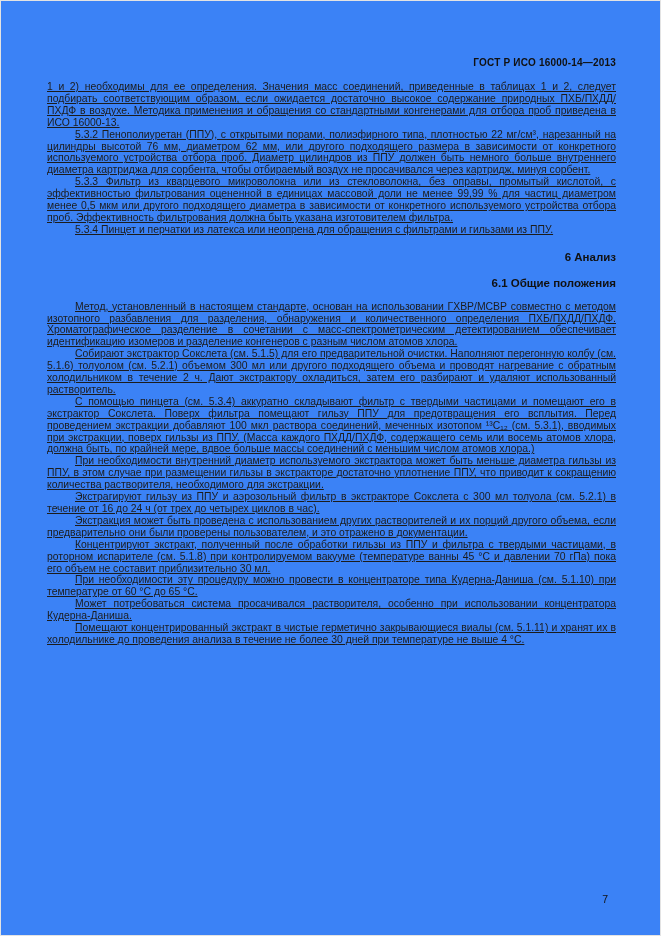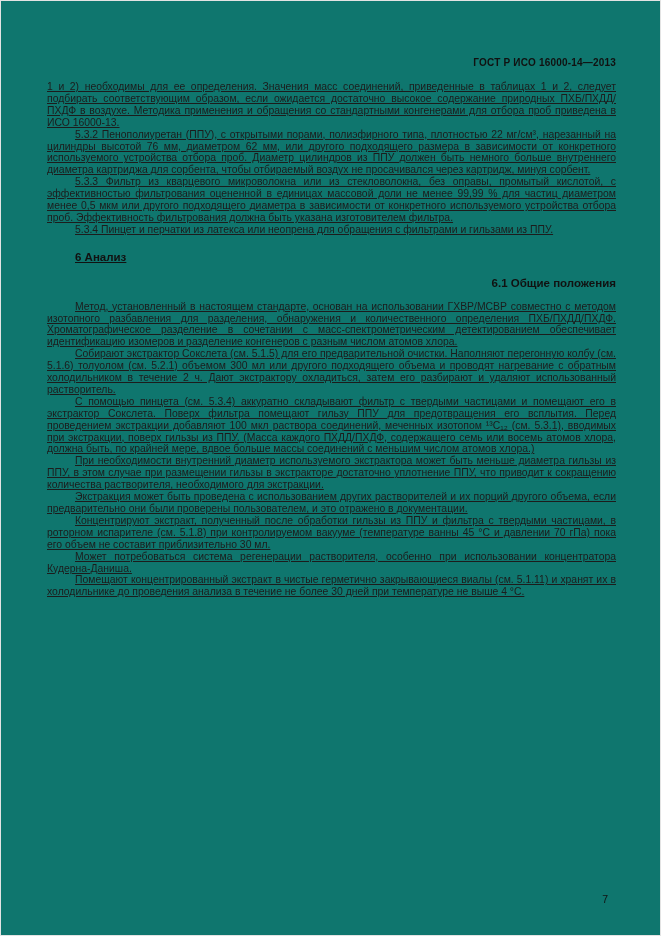--- a/index.html
+++ b/index.html
@@ -5,21 +5,21 @@
   html, body {
     margin: 0;
     padding: 0;
     background: #ffffff;
   }
   .page {
     position: relative;
     width: 661px;
     height: 936px;
     box-sizing: border-box;
-    background: #0f766e;
+    background: #3b82f6;
     border: 1px solid #e3e3e3;
     padding: 56px 44px 0 46px;
     font-family: "Liberation Sans", sans-serif;
     color: #1c1c1c;
     overflow: hidden;
   }
   .doc-header {
     text-align: right;
     font-size: 10px;
     font-weight: bold;
@@ -36,24 +36,23 @@
     margin: 0;
     text-indent: 28px;
     text-decoration: underline;
   }
   .body-text p.cont {
     text-indent: 0;
   }
   .sec-h1 {
     font-size: 11.5px;
     font-weight: bold;
-    margin: 16px 0 13px 28px;
-    text-align: left;
+    margin: 16px 0 13px 36px;
+    text-align: right;
     color: #111;
-    text-decoration: underline;
   }
   .sec-h2 {
     font-size: 11.5px;
     font-weight: bold;
     margin: 14px 0 11px 28px;
     text-align: right;
     color: #111;
   }
   .page-number {
     position: absolute;
@@ -80,22 +79,24 @@
     <div class="sec-h1">6 Анализ</div>
 
     <div class="sec-h2">6.1 Общие положения</div>
 
     <p>Метод, установленный в настоящем стандарте, основан на использовании ГХВР/МСВР совместно с методом изотопного разбавления для разделения, обнаружения и количественного определения ПХБ/ПХДД/ПХДФ. Хроматографическое разделение в сочетании с масс-спектрометрическим детектированием обеспечивает идентификацию изомеров и разделение конгенеров с разным числом атомов хлора.</p>
 
 
     <p>Собирают экстрактор Сокслета (см. 5.1.5) для его предварительной очистки. Наполняют перегонную колбу (см. 5.1.6) толуолом (см. 5.2.1) объемом 300 мл или другого подходящего объема и проводят нагревание с обратным холодильником в течение 2 ч. Дают экстрактору охладиться, затем его разбирают и удаляют использованный растворитель.</p>
     <p>С помощью пинцета (см. 5.3.4) аккуратно складывают фильтр с твердыми частицами и помещают его в экстрактор Сокслета. Поверх фильтра помещают гильзу ППУ для предотвращения его всплытия. Перед проведением экстракции добавляют 100 мкл раствора соединений, меченных изотопом ¹³C₁₂ (см. 5.3.1), вводимых при экстракции, поверх гильзы из ППУ. (Масса каждого ПХДД/ПХДФ, содержащего семь или восемь атомов хлора, должна быть, по крайней мере, вдвое больше массы соединений с меньшим числом атомов хлора.)</p>
     <p>При необходимости внутренний диаметр используемого экстрактора может быть меньше диаметра гильзы из ППУ, в этом случае при размещении гильзы в экстракторе достаточно уплотнение ППУ, что приводит к сокращению количества растворителя, необходимого для экстракции.</p>
+    <p>Экстрагируют гильзу из ППУ и аэрозольный фильтр в экстракторе Сокслета с 300 мл толуола (см. 5.2.1) в течение от 16 до 24 ч (от трех до четырех циклов в час).</p>
     <p>Экстракция может быть проведена с использованием других растворителей и их порций другого объема, если предварительно они были проверены пользователем, и это отражено в документации.</p>
     <p>Концентрируют экстракт, полученный после обработки гильзы из ППУ и фильтра с твердыми частицами, в роторном испарителе (см. 5.1.8) при контролируемом вакууме (температуре ванны 45 °С и давлении 70 гПа) пока его объем не составит приблизительно 30 мл.</p>
-    <p>Может потребоваться система регенерации растворителя, особенно при использовании концентратора Кудерна-Даниша.</p>
+    <p>При необходимости эту процедуру можно провести в концентраторе типа Кудерна-Даниша (см. 5.1.10) при температуре от 60 °С до 65 °С.</p>
+    <p>Может потребоваться система просачивался растворителя, особенно при использовании концентратора Кудерна-Даниша.</p>
     <p>Помещают концентрированный экстракт в чистые герметично закрывающиеся виалы (см. 5.1.11) и хранят их в холодильнике до проведения анализа в течение не более 30 дней при температуре не выше 4 °С.</p>
 
   </div>
 
   <div class="page-number">7</div>
 
 </div>
 
 </body></html>

